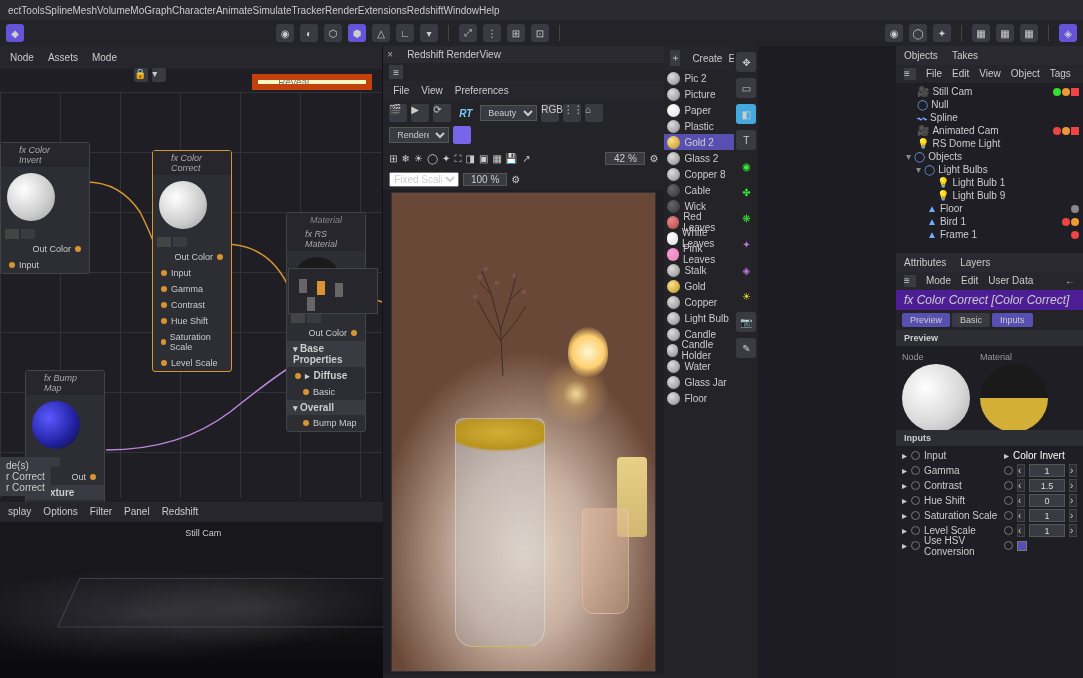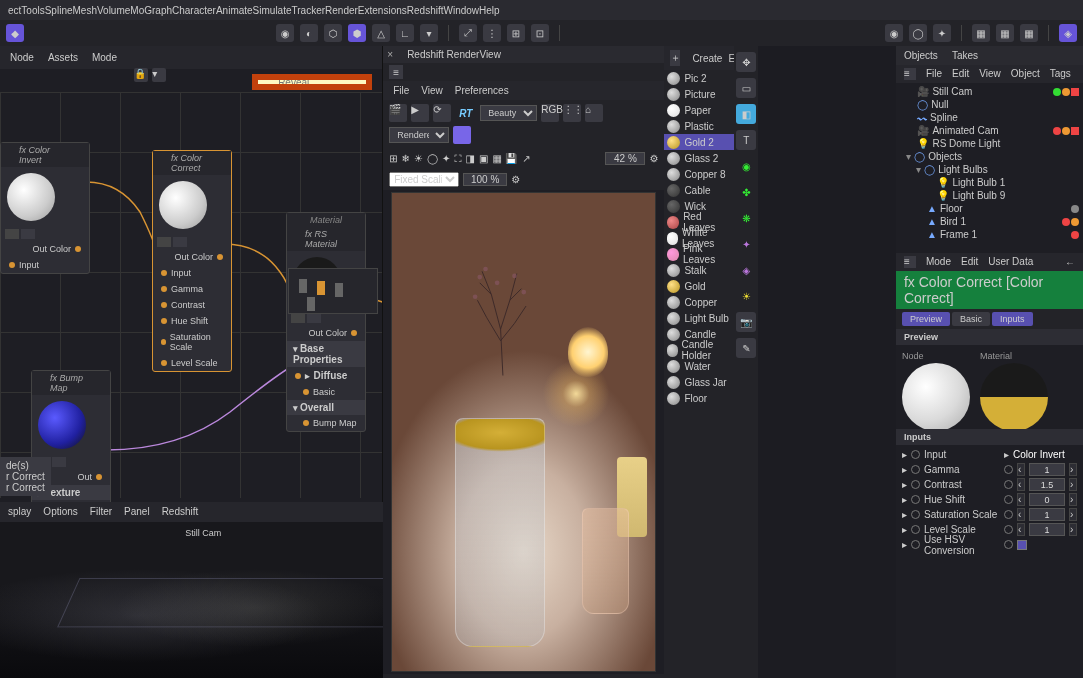--- a/index.html
+++ b/index.html
@@ -78,21 +78,21 @@
 .iconstrip{width:24px;background:#232328;display:flex;flex-direction:column;gap:6px;padding:6px 2px;align-items:center}
 .iconstrip .vic{width:20px;height:20px;border-radius:3px;display:flex;align-items:center;justify-content:center}
 .obj-tabs{display:flex;gap:14px;padding:4px 8px;background:#2a2a30}
 .obj-menu{display:flex;gap:10px;padding:3px 8px;background:#26262c;font-size:9px}
 .obj-tree{flex:0 0 170px;overflow:hidden;padding:2px 0}
 .obj-tree .trow{display:flex;align-items:center;gap:3px;padding:1px 4px;height:13px;font-size:9px}
 .obj-tree .tag{margin-left:auto;display:flex;gap:1px}
 .obj-tree .dot{width:8px;height:8px;border-radius:1px}
 .attr-tabs{display:flex;gap:14px;padding:4px 8px;background:#2a2a30}
 .attr-menu{display:flex;gap:10px;padding:3px 8px;background:#26262c;font-size:9px}
-.attr-title{padding:3px 8px;background:#15803d;font-size:14px}
+.attr-title{padding:3px 8px;background:#4c1d95;font-style:italic;font-size:12px}
 .attr-subtabs{display:flex;gap:2px;padding:3px 6px;background:#232328}
 .attr-subtabs span{padding:2px 8px;background:#5850b0;font-size:9px;border-radius:2px}
 .attr-subtabs span.off{background:#3a3a42}
 .attr-sec{padding:3px 8px;background:#2d2d34;font-weight:bold;font-size:9px}
 .attr-prev{display:flex;gap:6px;padding:6px;background:#1e1e24}
 .attr-prev .pv{width:72px;height:72px}
 .attr-prev .pvl{font-size:9px;color:#999;margin-bottom:2px}
 .attr-prev .ball{width:68px;height:68px;border-radius:34px;background:radial-gradient(circle at 35% 35%,#fff,#dadada 55%,#aaa)}
 .attr-prev .ball.mat{background:linear-gradient(#1a1a1a 50%,#d4af37 50%);border-radius:34px}
 .attr-rows{padding:2px 6px}
@@ -197,21 +197,21 @@
           </div>
       <div class="io out">Out Color</div>
       <div class="io">Input</div>
       <div class="io">Gamma</div>
       <div class="io">Contrast</div>
       <div class="io">Hue Shift</div>
       <div class="io">Saturation Scale</div>
       <div class="io">Level Scale</div>
     </div>
 
-    <div class="node" style="left:31px;top:278px;width:78px">
+    <div class="node" style="left:25px;top:278px;width:78px">
       <div class="nh">fx Bump Map</div>
       <div class="thumb blue"></div>
       <div style="display:flex;gap:2px;padding:2px 4px">
             <div style="width:14px;height:10px;background:#444"></div>
             <div style="width:14px;height:10px;background:#3a3a42"></div>
           </div>
       <div class="io out">Out</div>
       <div class="hdr2">▸ <span>Texture</span></div>
       <div class="io">Input</div>
     </div>
@@ -570,20 +570,24 @@
         <div class="trow" style="padding-left: 20px;">
           <span style="width:8px"></span>
           <span style="color:#7af">▲</span>
           <span>Frame 1</span>
           <span class="tag">
             <span class="dot" style="background:#e44;border-radius:4px"></span>
           </span>
         </div>
       </div>
 
+  <div class="attr-tabs">
+    <span>Attributes</span>
+    <span>Layers</span>
+  </div>
   <div class="attr-menu">
     <span style="width:12px;height:12px;background:#3a3a42">≡</span>
     <span>Mode</span>
     <span>Edit</span>
     <span>User Data</span>
     <span style="margin-left:auto">←</span>
   </div>
   <div class="attr-title">fx  Color Correct [Color Correct]</div>
   <div class="attr-subtabs">
     <span>Preview</span>

